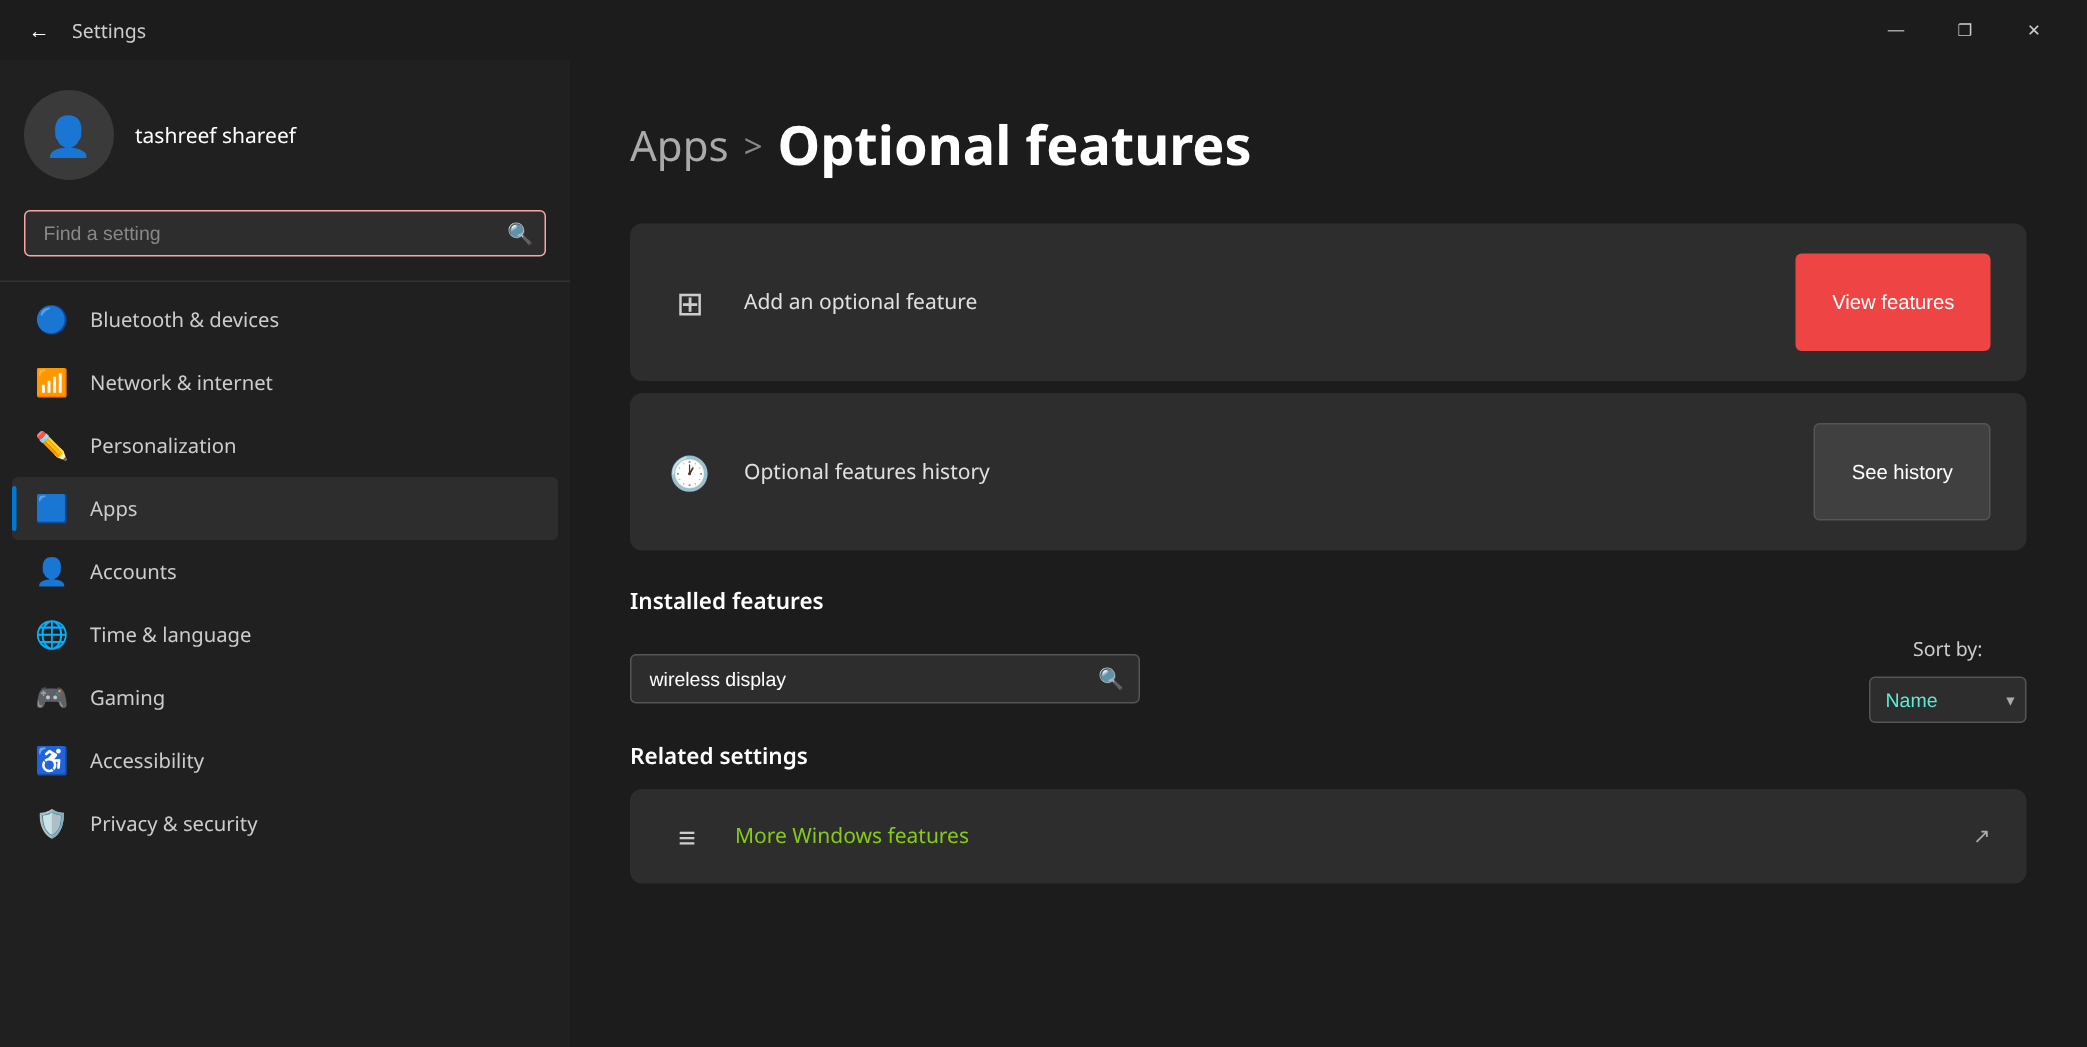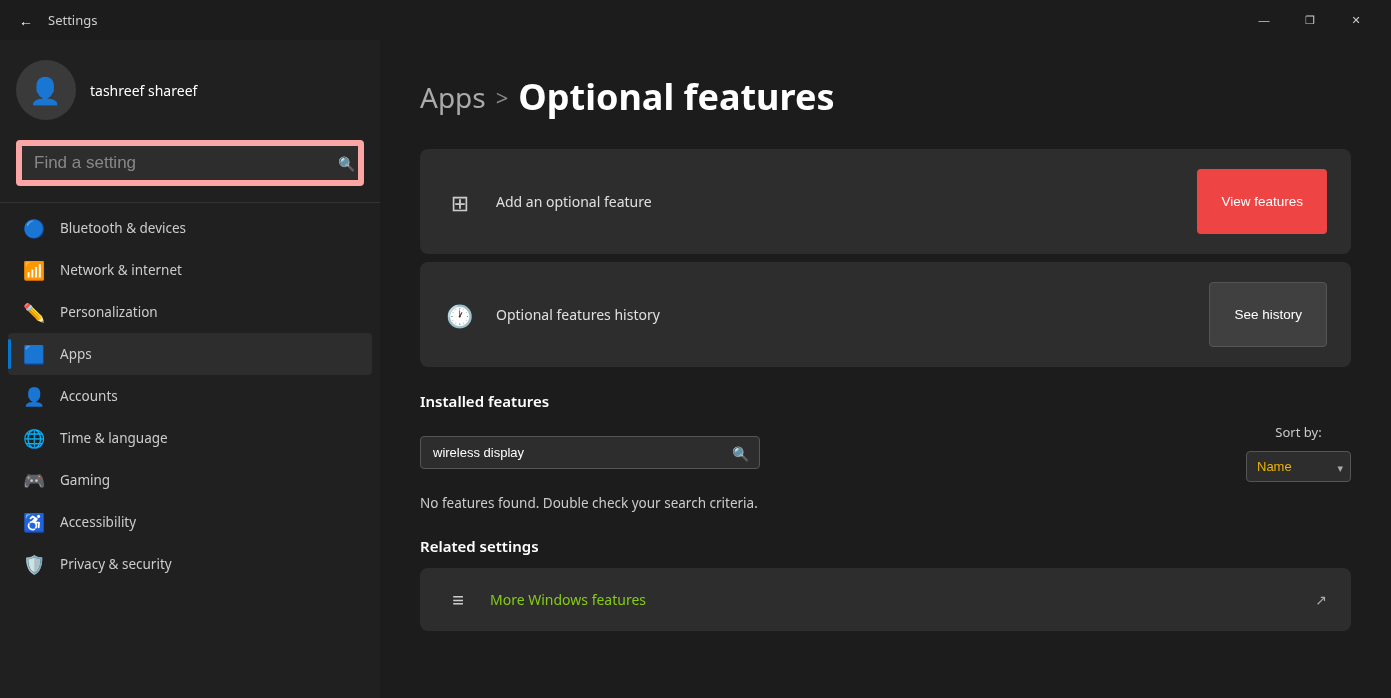--- a/index.html
+++ b/index.html
@@ -100,24 +100,24 @@
       color: #fff;
     }
 
     .search-box {
       margin: 4px 16px 12px 16px;
       position: relative;
     }
     .search-box input {
       width: 100%;
       background: #2d2d2d;
-      border: 6px solid #fca5a5;
-      border-radius: 4px;
-      color: #fff;
-      font-size: 17px;
+      border: 1px solid #fca5a5;
+      border-radius: 4px;
+      color: #fff;
+      font-size: 13px;
       padding: 7px 36px 7px 12px;
       outline: none;
     }
     .search-box input::placeholder { color: #888; }
     .search-icon-btn {
       position: absolute;
       right: 8px;
       top: 50%;
       transform: translateY(-50%);
       color: #aaa;
@@ -281,21 +281,21 @@
       align-items: center;
       gap: 10px;
       color: #ccc;
       font-size: 13px;
       flex-direction: column;
     }
     .sort-select {
       background: #2d2d2d;
       border: 1px solid #555;
       border-radius: 4px;
-      color: #eab308;
+      color: #5eead4;
       font-size: 13px;
       padding: 7px 30px 7px 10px;
       cursor: pointer;
       outline: none;
       appearance: none;
       -webkit-appearance: none;
     }
     .sort-wrapper {
       position: relative;
       display: inline-block;
@@ -452,21 +452,20 @@
         <div class="sort-wrapper">
           <select class="sort-select">
             <option>Name</option>
             <option>Install date</option>
           </select>
           <span class="sort-chevron">▾</span>
         </div>
       </div>
     </div>
 
-    <div class="no-results">No features found. Double check your search criteria.</div>
 
     <div class="related-title">Related settings</div>
 
     <div class="related-card">
       <span class="related-icon">≡</span>
       <span class="related-label">More Windows features</span>
       <span class="external-icon">↗</span>
     </div>
 
   </div>

